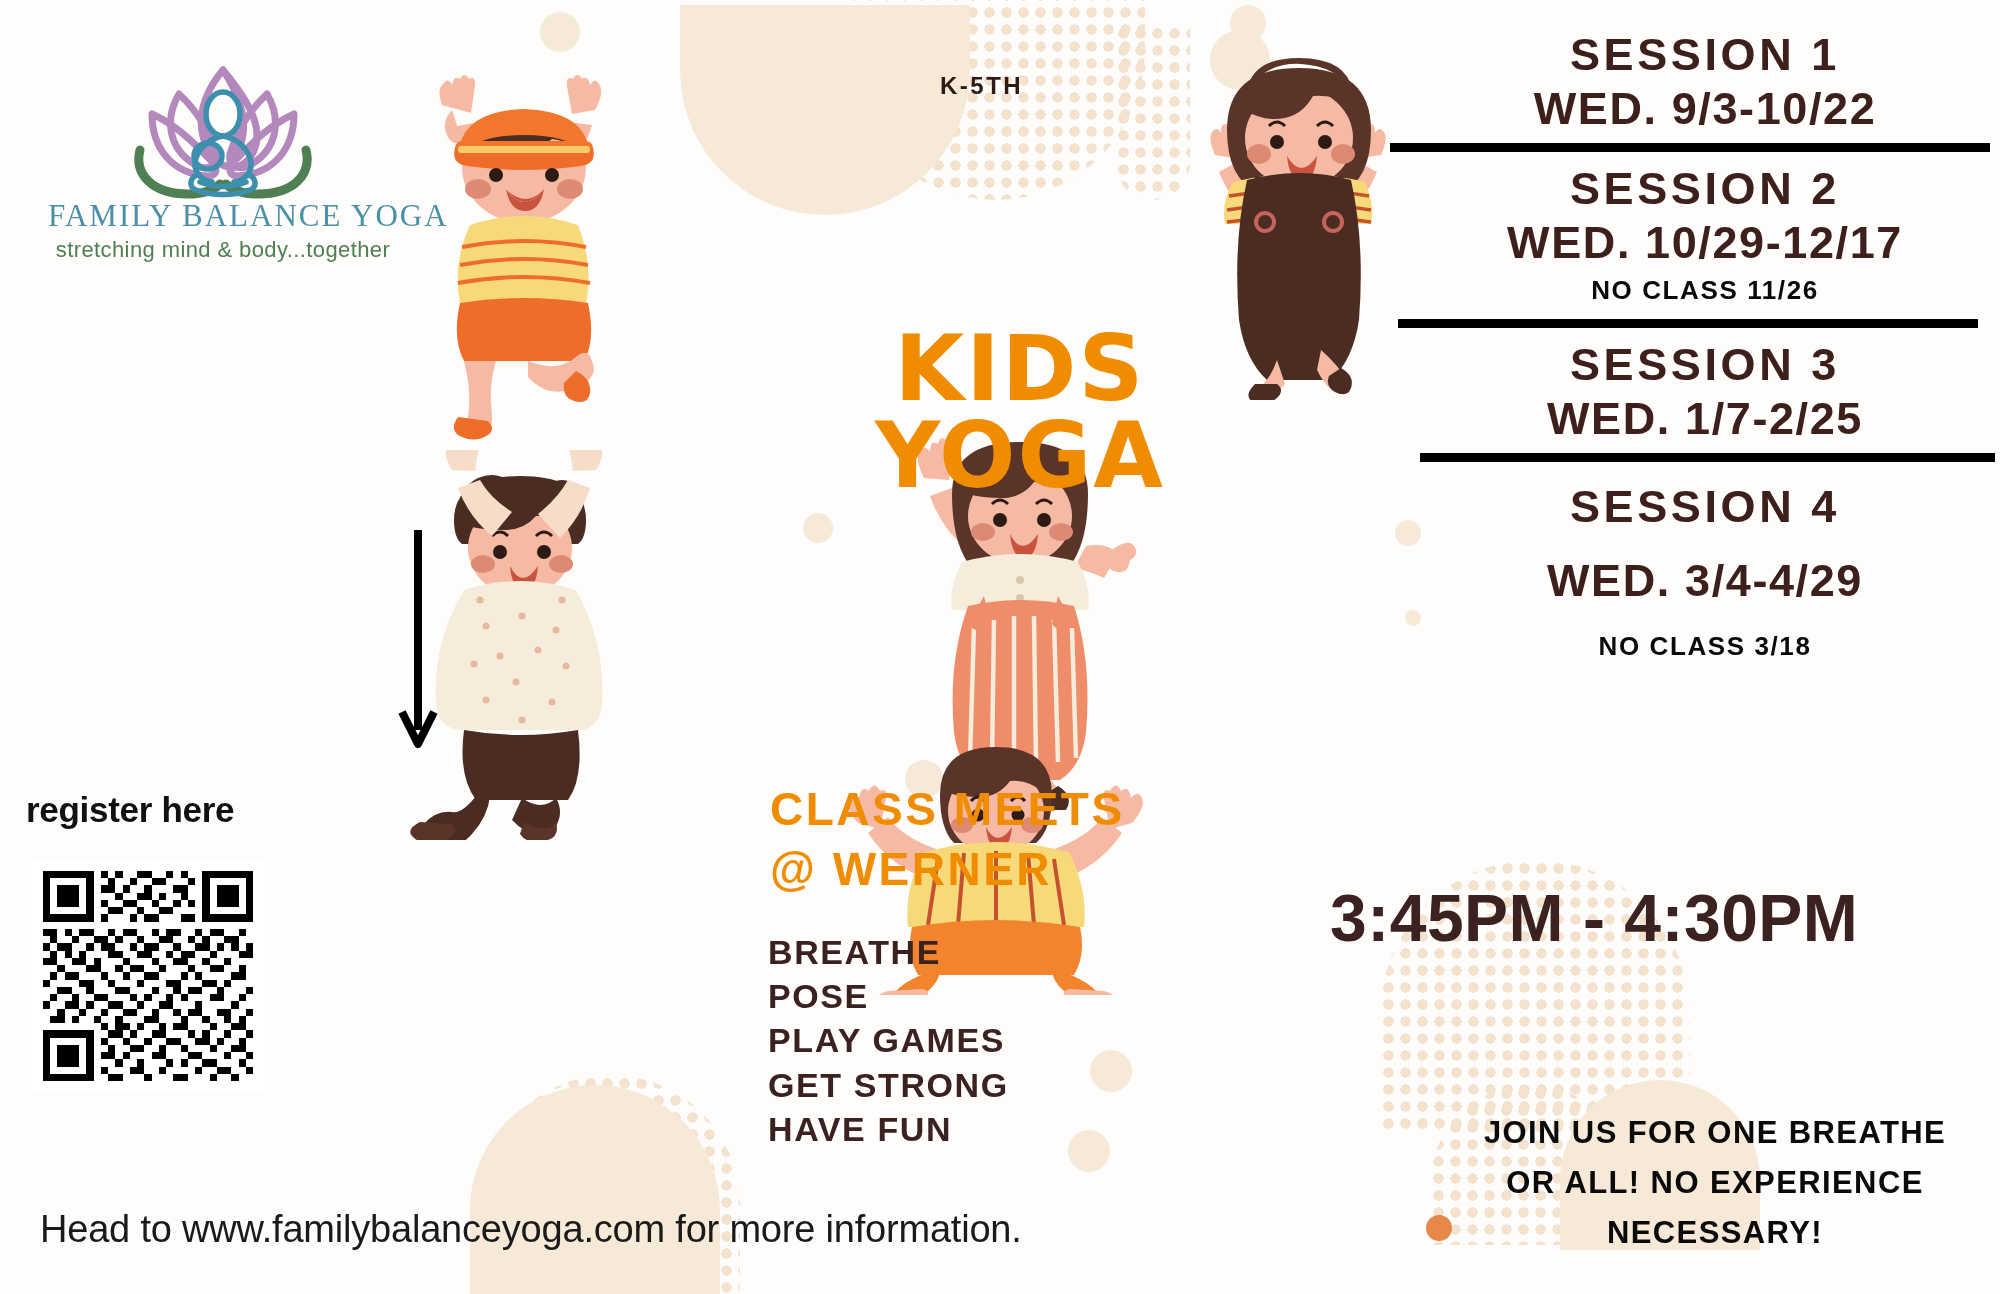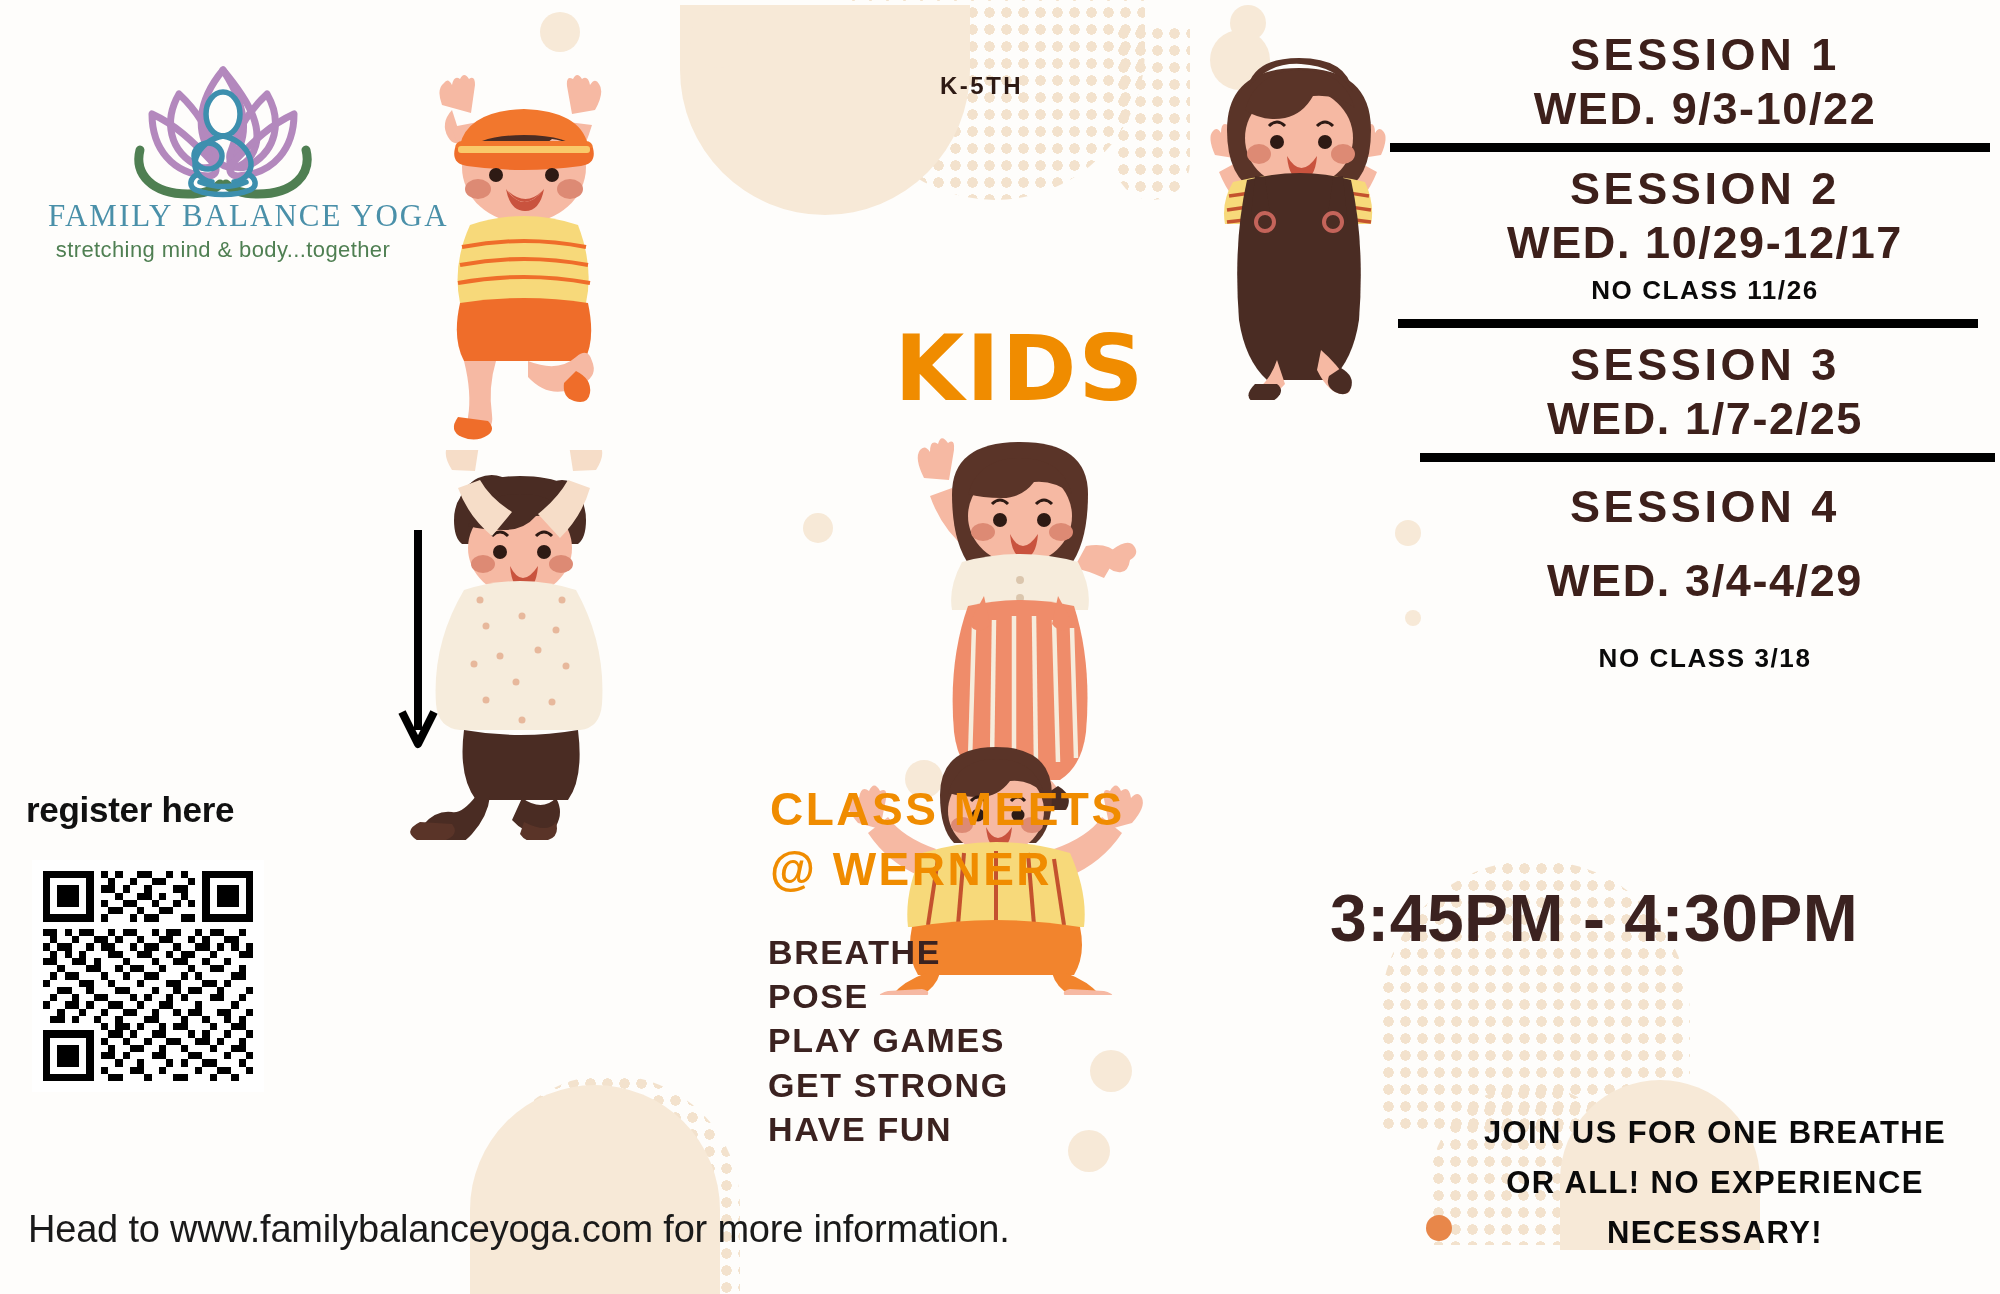--- a/index.html
+++ b/index.html
@@ -57,21 +57,21 @@
   }
   #qr-wrap {
     position:absolute; left:32px; top:860px;
     width:232px; height:232px; background:#fff; z-index:7;
     padding:11px;
   }
   #qr-wrap svg { display:block; }
 
   
   #bottom-note {
-    position:absolute; left:28px; top:1208px; z-index:8;
+    position:absolute; left:40px; top:1208px; z-index:8;
     font-size:38px; color:#1a1a1a; letter-spacing:-0.2px; white-space:nowrap;
   }
 
   
   #grade-tag {
     position:absolute; left:940px; top:72px; z-index:6;
     font-size:24px; font-weight:bold; color:#2e1a14; letter-spacing:2.5px;
   }
 
   
@@ -402,20 +402,21 @@
           <rect x="23" y="28" width="1" height="1"></rect>
         <rect x="26" y="28" width="1" height="1"></rect>
       </g>
     </svg>
   </div>
 
   <div id="grade-tag">K-5TH</div>
 
   <div id="headline">
     <span>KIDS</span>
+    <span class="l2">YOGA</span>
   </div>
 
   <svg class="kid" style="left:400px; top:75px;" width="250" height="370" viewBox="0 0 250 370">
     <g>
       <path d="M52 35 Q40 48 48 62 Q54 72 62 66" fill="#f6b9a3"></path>
       <path d="M42 30 q-6 -16 2 -22 q4 -6 8 2 q2 -10 8 -6 q4 -8 9 0 q6 -4 6 6 l-4 28 z" fill="#f6b9a3"></path>
       <path d="M195 35 q10 -18 4 -26 q-4 -7 -9 1 q-2 -10 -8 -6 q-5 -8 -9 0 q-7 -4 -6 7 l5 28 z" fill="#f6b9a3"></path>
       <path d="M52 52 q10 40 35 72 l26 -22 q-24 -28 -30 -56 z" fill="#f6b9a3"></path>
       <path d="M192 50 q-12 40 -38 72 l-24 -24 q24 -26 30 -52 z" fill="#f6b9a3"></path>
       <ellipse cx="124" cy="92" rx="62" ry="56" fill="#f6b9a3"></ellipse>
@@ -617,21 +618,21 @@
     </div>
     <div class="rule r2"></div>
     <div class="sess">
       <div class="t1">SESSION 3</div>
       <div class="t2">WED. 1/7-2/25</div>
     </div>
     <div class="rule r3"></div>
     <div class="sess" style="margin-top:18px;">
       <div class="t1">SESSION 4</div>
       <div class="t2" style="margin-top:20px;">WED. 3/4-4/29</div>
-      <div class="t3" style="margin-top:30px;text-align:center;">NO CLASS 3/18</div>
+      <div class="t3" style="margin-top:18px;text-align:center;">NO CLASS 3/18</div>
     </div>
   </div>
 
   <div id="time-range">3:45PM - 4:30PM</div>
 
   <div id="join-note">
     <div>JOIN US FOR ONE BREATHE</div>
     <div>OR ALL! NO EXPERIENCE</div>
     <div>NECESSARY!</div>
   </div>

